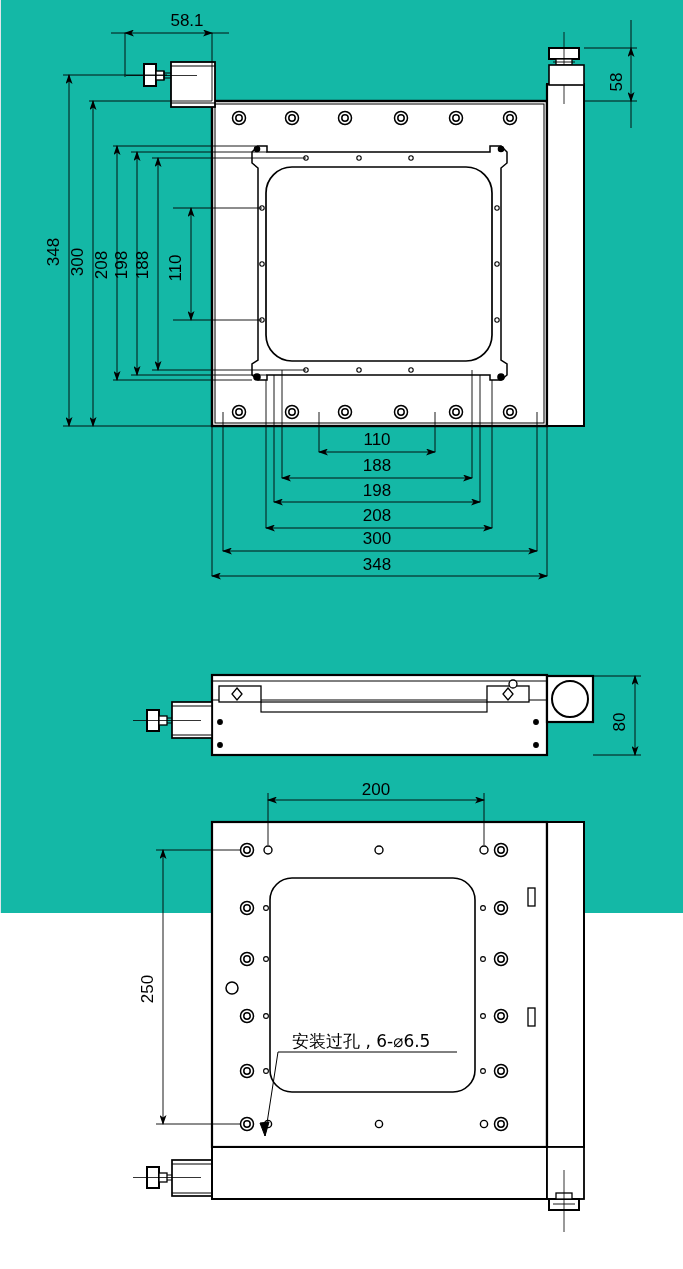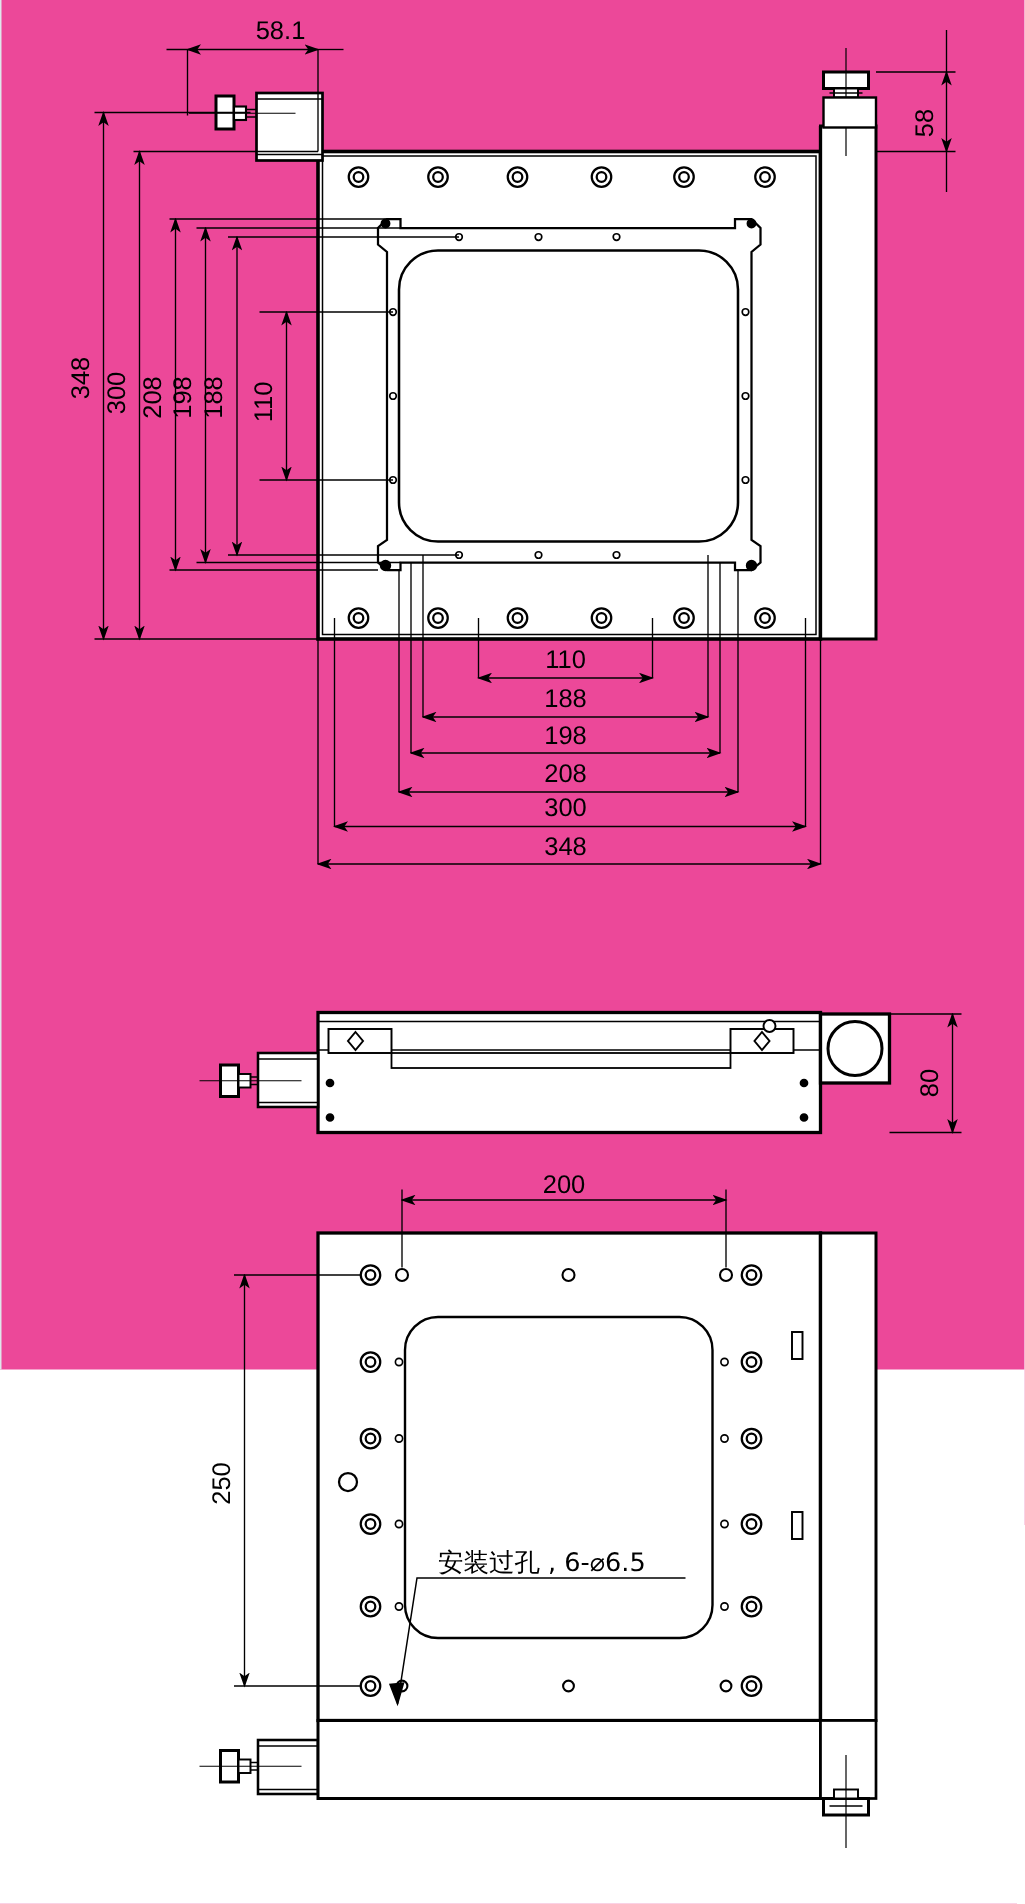--- a/index.html
+++ b/index.html
@@ -12,21 +12,21 @@
     width: 683px;
     height: 1269px;
     font-family: "Liberation Sans", sans-serif;
     position: relative;
     overflow: hidden;
   }
   #sheet {
     position: relative;
     width: 683px;
     height: 913px;
-    background: #ec4899;
+    background: #14b8a6;
     box-sizing: border-box;
     border-left: 1px solid #dfe6ec;
   }
   #drawing-svg {
     position: absolute;
     left: 0;
     top: 0;
     width: 683px;
     height: 1269px;
     display: block;

